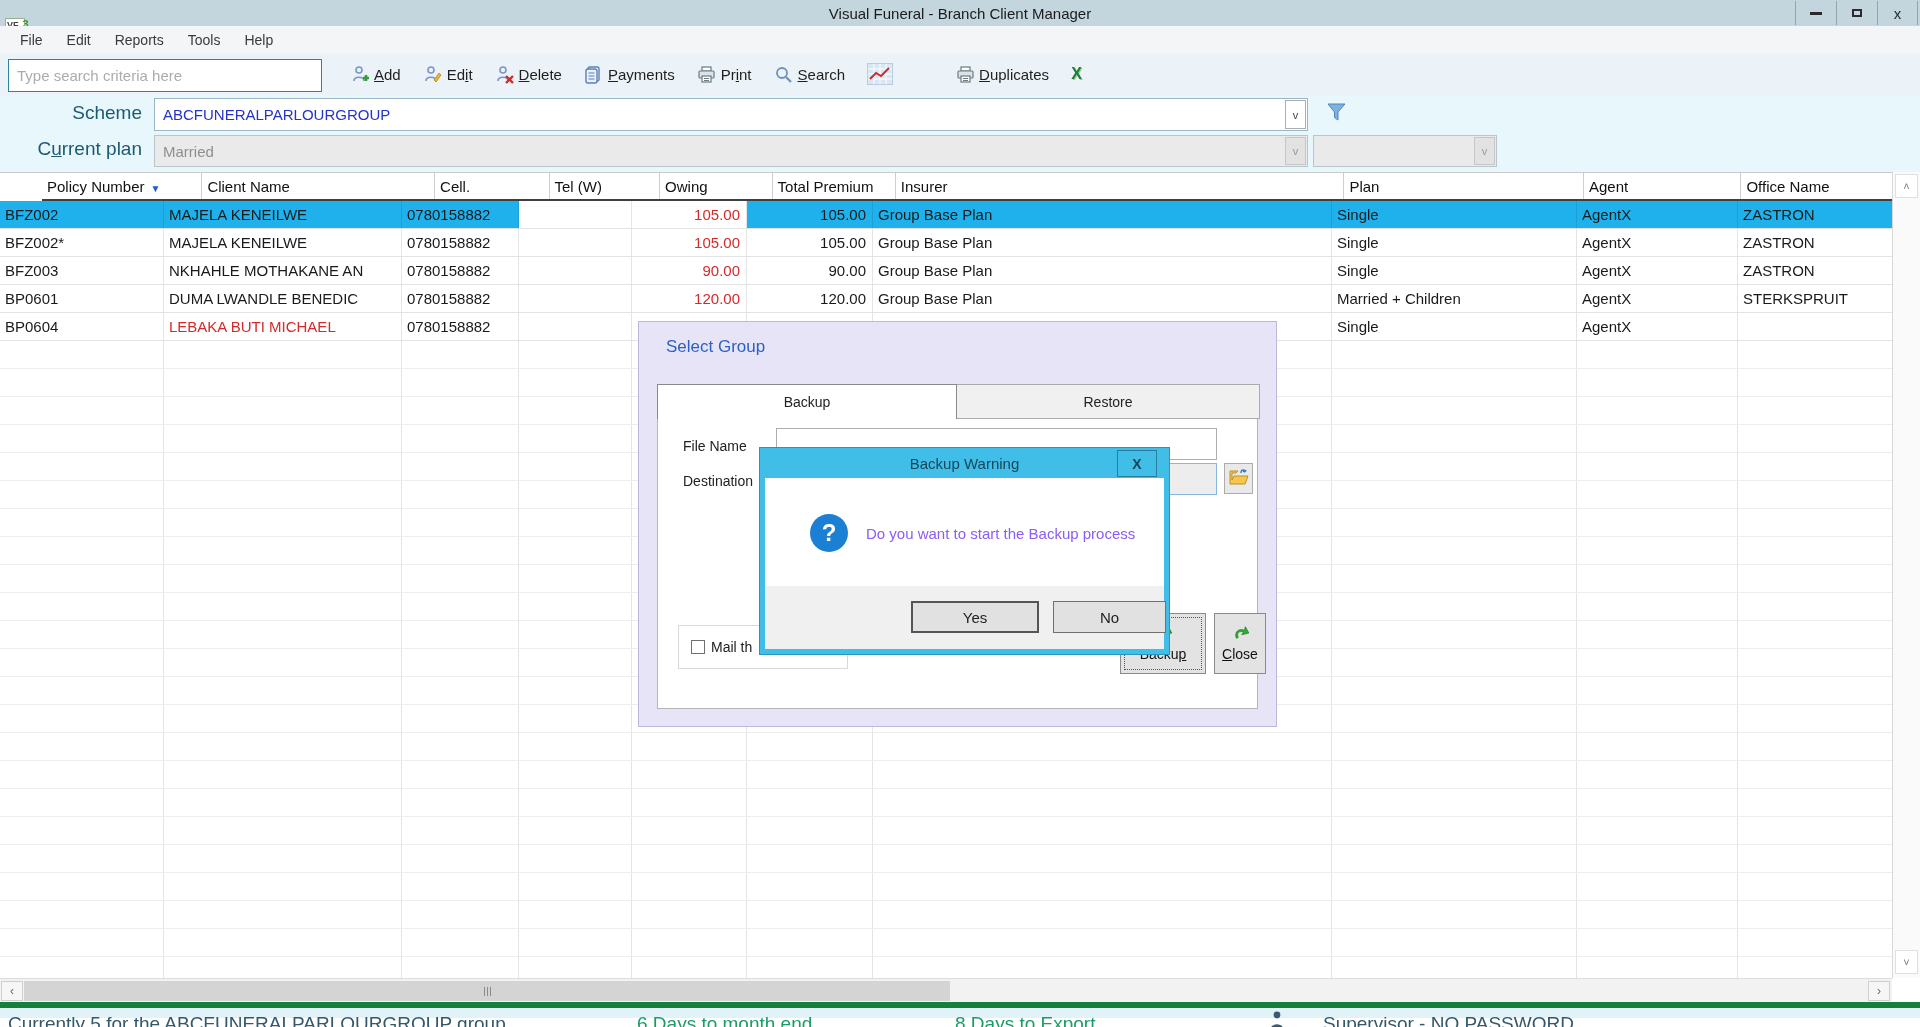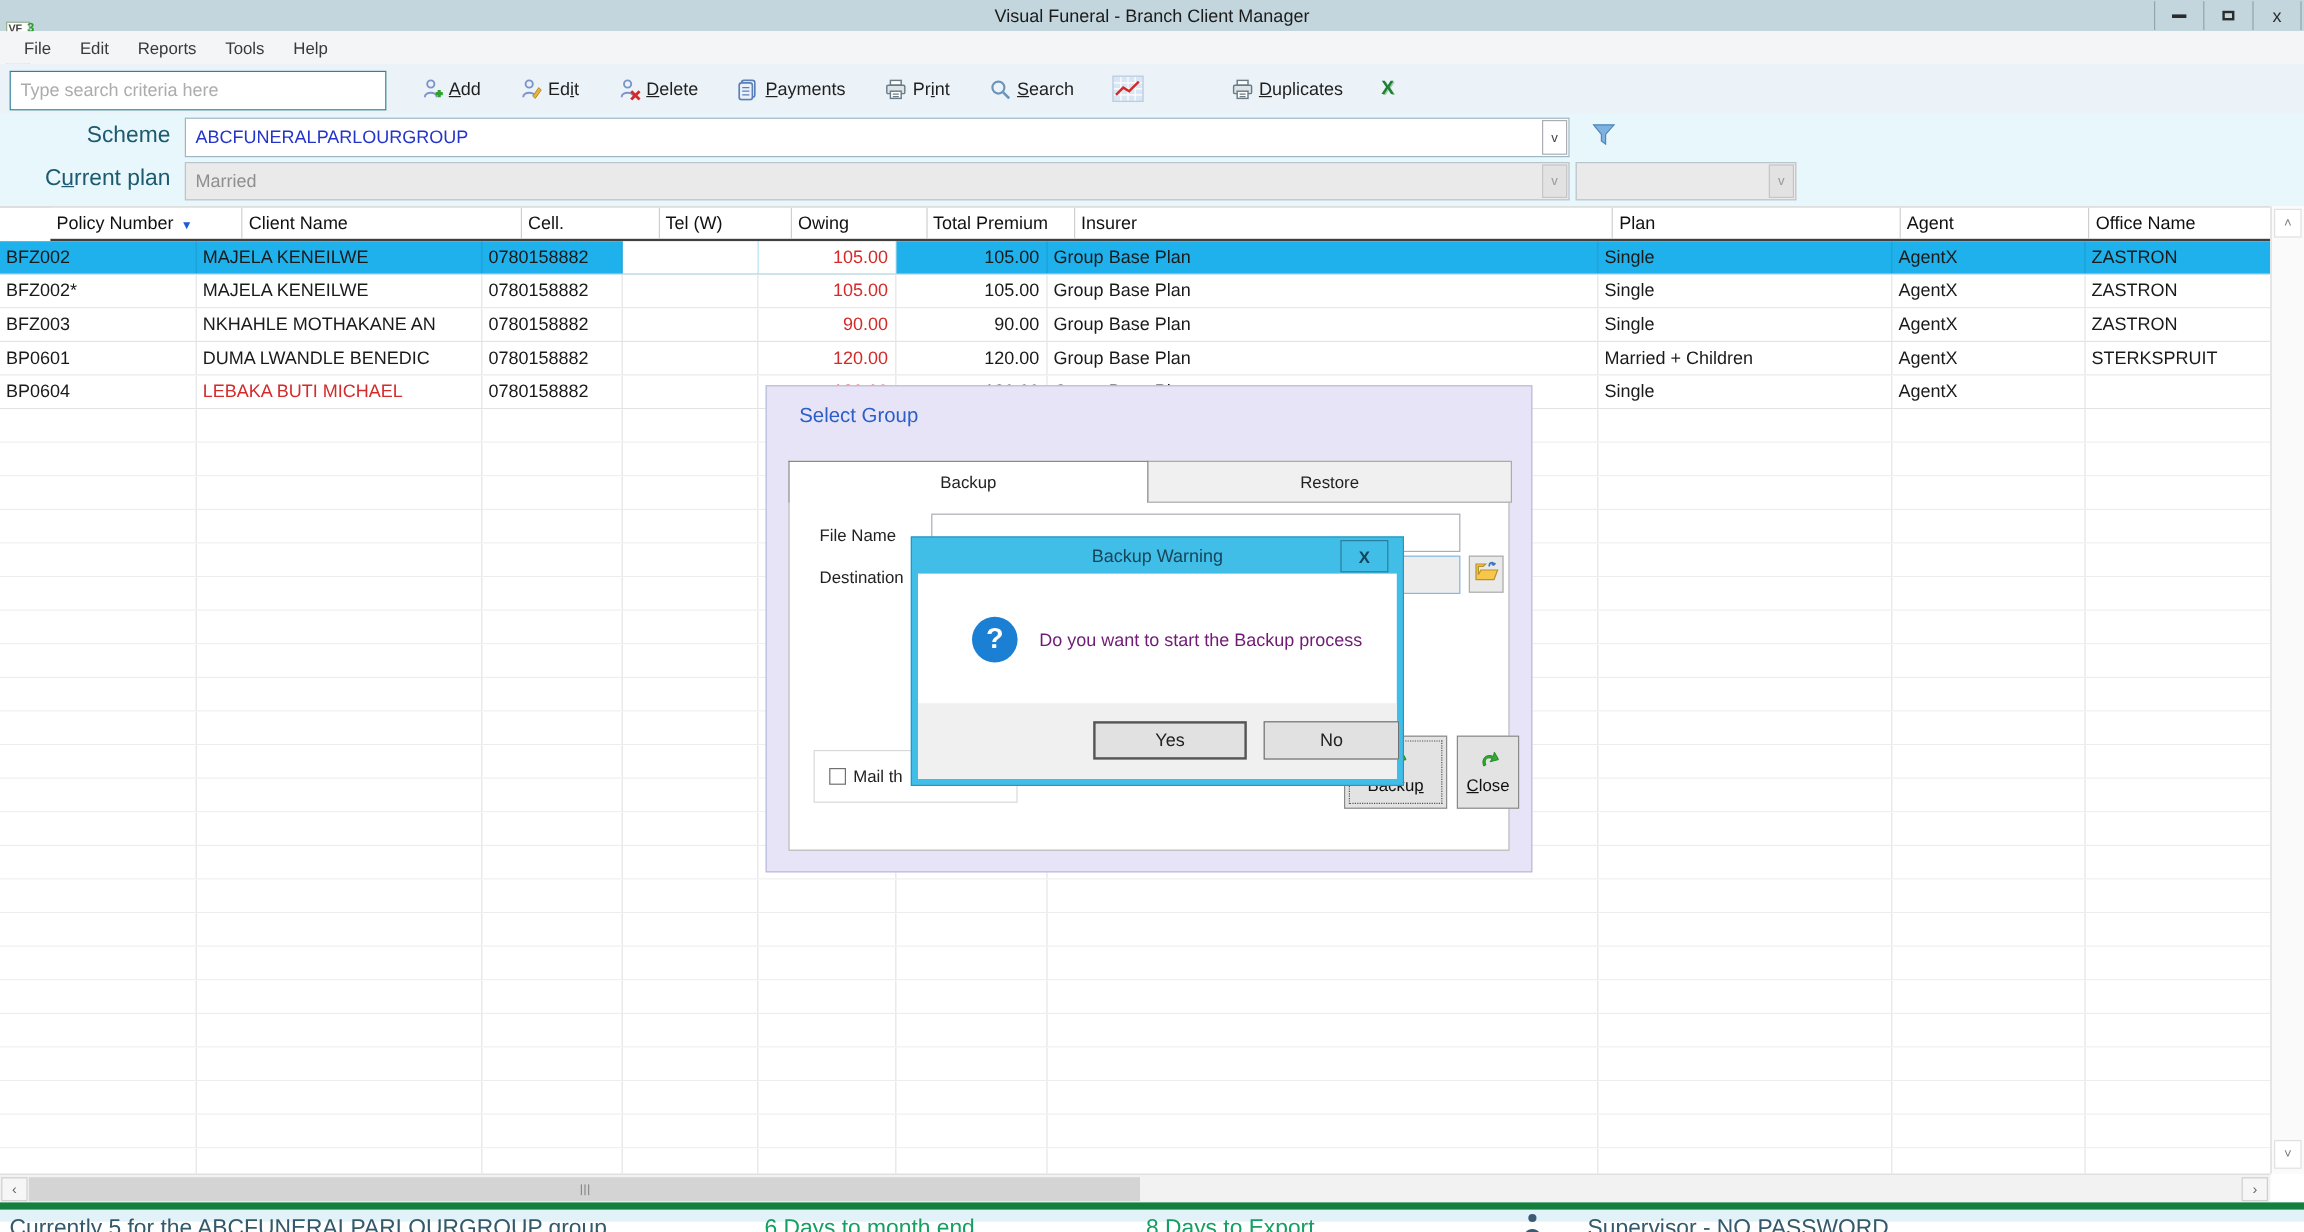--- a/index.html
+++ b/index.html
@@ -22,21 +22,21 @@
   .min-glyph { width:12px; height:0; border-bottom:3px solid #2b2b2b; }
 
   
   .menubar { left:0; top:26px; width:1920px; height:27px; background:#F3F5F6; display:flex; align-items:center; padding-left:8px; }
   .menu-item { font-size:14px; color:#3a3a3a; padding:4px 12px; }
 
   
   .toolbar { left:0; top:53px; width:1920px; height:42px; background:#EBF3F8; display:flex; align-items:center; }
   .searchbox { position:absolute; left:8px; top:6px; width:314px; height:33px; border:1px solid #2E8299; background:#fff; font-size:15px; padding:0 8px; color:#333; font-family:"Liberation Sans", sans-serif; }
   .searchbox::placeholder { color:#ACACAC; }
-  .tb-group { position:absolute; left:350px; top:0; height:42px; display:flex; align-items:center; gap:32px; }
+  .tb-group { position:absolute; left:350px; top:0; height:42px; display:flex; align-items:center; gap:22px; }
   .tb-btn { display:flex; align-items:center; gap:4px; font-size:15px; color:#1f1f1f; cursor:default; }
   .tb-ico { width:20px; height:20px; display:inline-flex; align-items:center; justify-content:center; position:relative; }
   .chart-ico { width:26px; height:22px; background:#D9E7F4; border:1px solid #B9CCE0; }
   .excel-ico { color:#1E7F37; font-weight:bold; font-size:16px; text-shadow:1px 1px 0 #9cc79c; }
   .gap-left { margin-left:40px;justify-content:center; }
 
   
   .filterarea { left:0; top:95px; width:1920px; height:77px; background:#E8F7FC; }
   .flabel { position:absolute; width:142px; text-align:right; font-size:19px; color:#1D5A70; }
   .combo { position:absolute; background:#fff; border:1px solid #9DB6C4; display:flex; align-items:center; font-size:15px; padding-left:8px; }
@@ -93,21 +93,21 @@
   .dlg-btn { position:absolute; top:228px; height:61px; background:#E3E3E3; border:1px solid #8a8a8a; display:flex; flex-direction:column; align-items:center; justify-content:center; gap:2px; font-size:14px; color:#111; }
   .dlg-btn .inner-focus { position:absolute; inset:3px; border:1px dotted #555; }
 
   
   .warn-dialog { left:759px; top:447px; width:411px; height:208px; background:#41BEE8; border:1px solid #2a96bb; z-index:20; }
   .warn-titlebar { position:absolute; left:0; top:0; right:0; height:30px; display:flex; align-items:center; justify-content:center; font-size:15px; color:#17455A; }
   .warn-close { position:absolute; right:12px; top:2px; width:40px; height:27px; border:1px solid #2a7d9c; display:flex; align-items:center; justify-content:center; color:#17455A; font-size:14px; font-weight:bold; background:transparent; }
   .warn-body { position:absolute; left:5px; right:5px; top:30px; bottom:5px; background:#fff; }
   .warn-msg-row { position:absolute; left:0; right:0; top:0; height:110px; display:flex; align-items:center; padding-left:45px; gap:18px; }
   .q-ico { width:38px; height:38px; border-radius:50%; background:#1B7FD4; color:#fff; font-size:24px; font-weight:bold; display:flex; align-items:center; justify-content:center; }
-  .warn-msg { font-size:15px; color:#701a75; }
+  .warn-msg { font-size:15px; color:#8b5cf6; }
   .warn-footer { position:absolute; left:0; right:0; bottom:0; height:63px; background:#F0F0F0; }
   .wbtn { position:absolute; top:15px; height:32px; background:#E1E1E1; border:1px solid #707070; font-size:15px; color:#222; display:flex; align-items:center; justify-content:center; }
   .wbtn.yes { left:146px; width:128px; border:2px solid #555; }
   .wbtn.no { left:288px; width:113px; }
 </style>
 </head>
 <body>
 
 <div class="abs titlebar">
   <div class="app-icon"><span class="vf">VF</span><span class="three">3</span></div>

